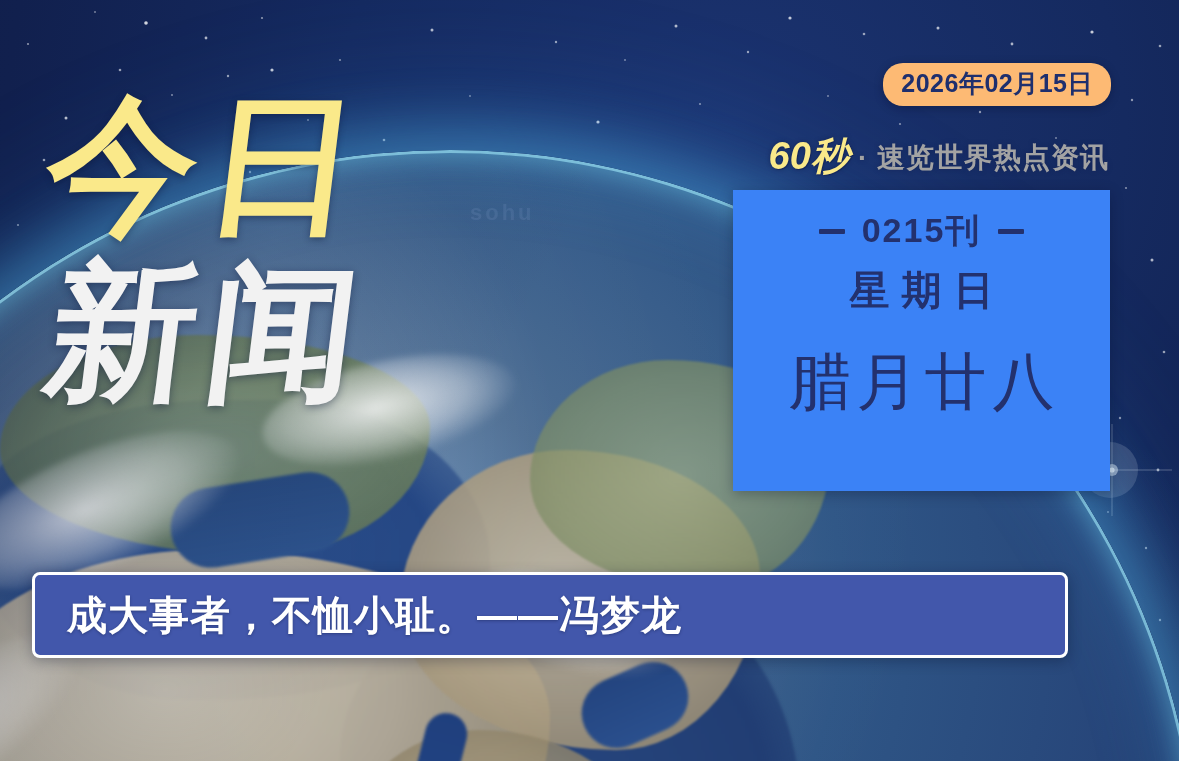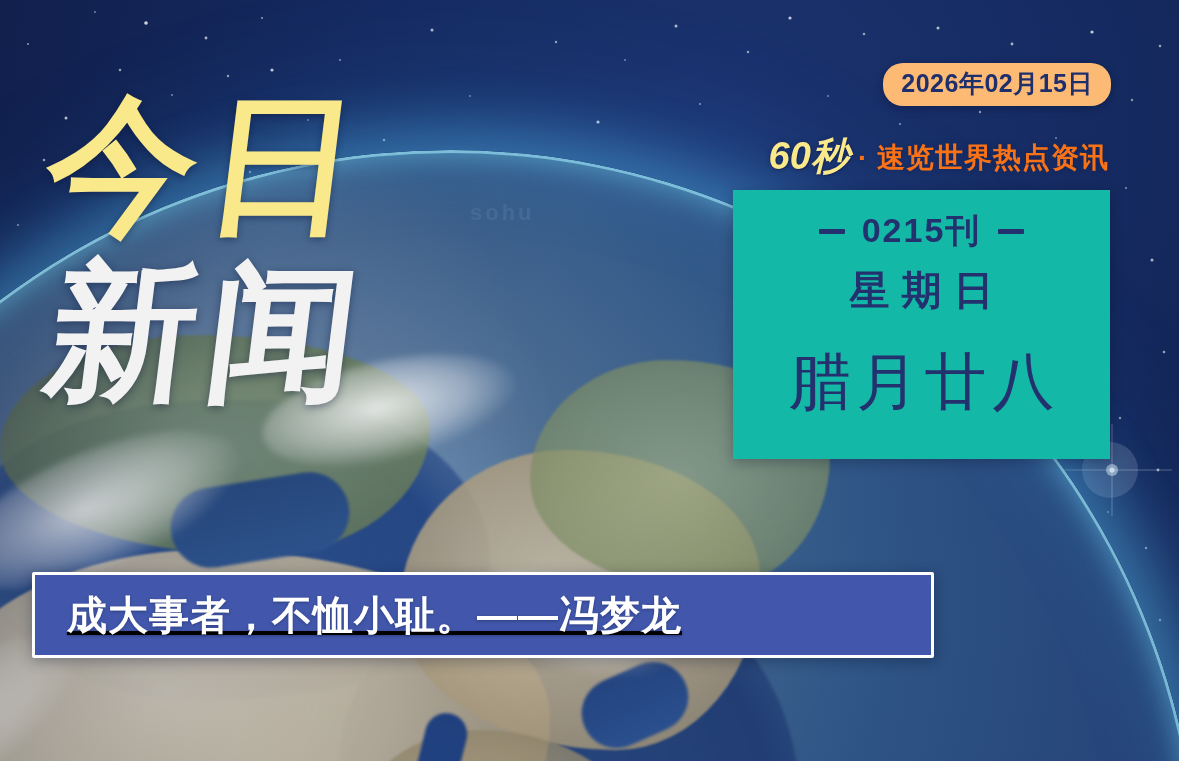--- a/index.html
+++ b/index.html
@@ -147,36 +147,36 @@
     color: #fae98a;
     font-style: italic;
     letter-spacing: 0px;
     text-shadow: 0 0 4px rgba(20,35,85,0.9), 1px 1px 0 rgba(20,35,85,0.55);
     line-height: 1;
     padding-bottom: 1px;
   }
   .tagline-rest {
     font-size: 28px;
     font-weight: bold;
-    color: #f97316;
+    color: #a3a3a3;
     letter-spacing: 1px;
     line-height: 1;
     padding-bottom: 4px;
     margin-left: 9px;
     text-shadow: 0 0 4px rgba(20,35,85,0.75);
   }
 
   
   .info-card {
     position: absolute;
     left: 733px;
     top: 190px;
     width: 377px;
-    height: 269px;
-    background: #14b8a6;
+    height: 301px;
+    background: #3b82f6;
     color: #23316e;
     display: flex;
     flex-direction: column;
     align-items: center;
     justify-content: flex-start;
     box-shadow: 0 3px 12px rgba(5,12,40,0.30);
   }
   .issue-row {
     margin-top: 18px;
     font-size: 34px;
@@ -206,30 +206,29 @@
     font-weight: normal;
     letter-spacing: 6px;
     text-indent: 6px;
   }
 
   
   .quote-bar {
     position: absolute;
     left: 32px;
     top: 572px;
-    width: 902px;
+    width: 1036px;
     height: 86px;
     box-sizing: border-box;
     background: #4257ab;
     border: 3px solid #ffffff;
-    border-radius: 2px;
+    border-radius: 8px;
     display: flex;
     align-items: center;
     box-shadow: 0 3px 14px rgba(5,12,40,0.32);
-    text-decoration: underline;
   }
   .quote-text {
     color: #ffffff;
     font-size: 40px;
     font-weight: bold;
     letter-spacing: 1px;
     margin-left: 32px;
     white-space: nowrap;
     text-shadow: 0 1px 3px rgba(10,18,50,0.35);
   }

